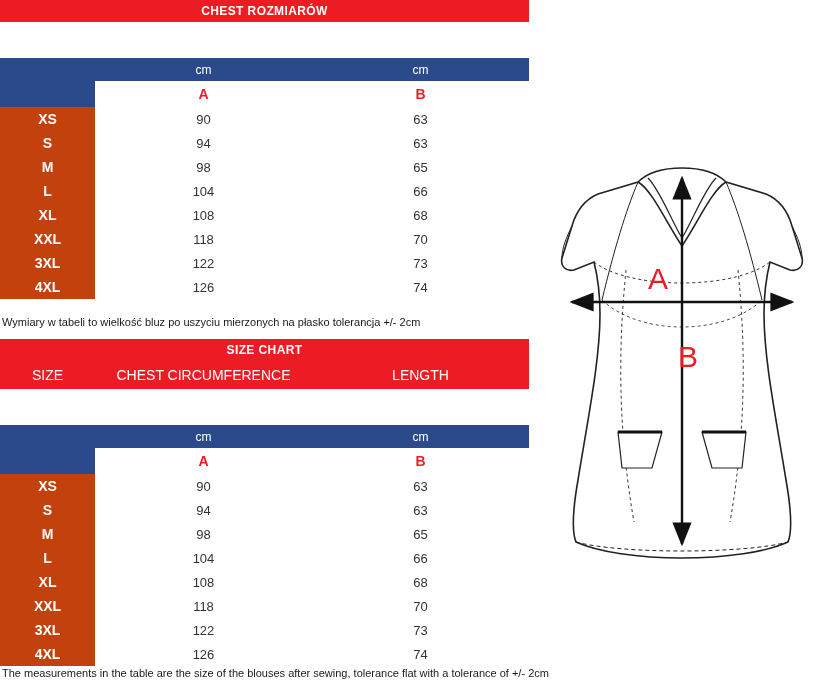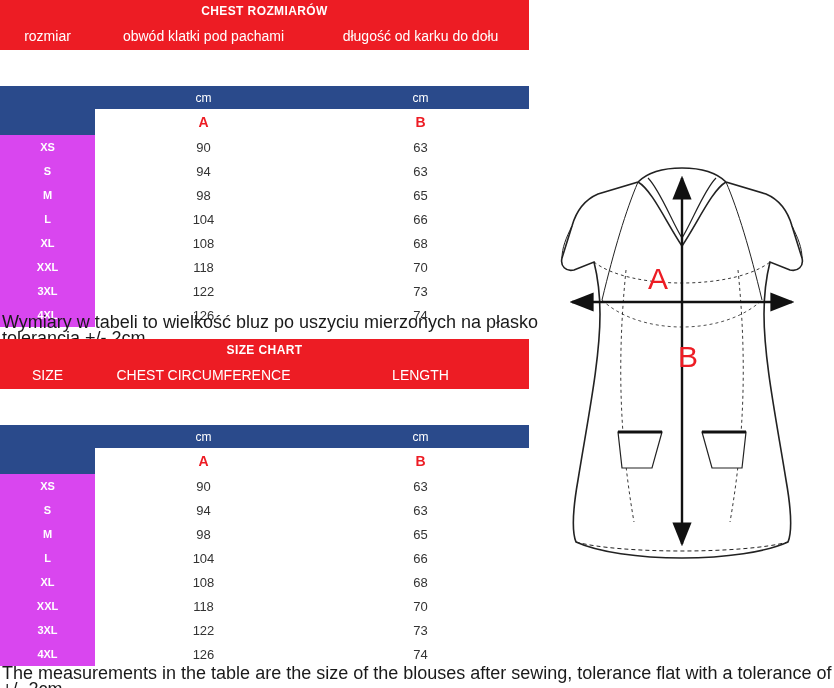--- a/index.html
+++ b/index.html
@@ -83,33 +83,33 @@
   .data-row {
     display: flex;
     height: 24px;
     align-items: center;
     font-size: 13px;
     background: #ffffff;
     color: #333333;
   }
   .data-row .c0 {
     width: 95px;
-    background: #d946ef;
+    background: #c2410c;
     color: #ffffff;
     font-weight: bold;
     text-align: center;
     height: 24px;
     line-height: 24px;
-    font-size: 11px;
+    font-size: 14px;
   }
   .data-row .c1 { width: 217px; text-align: center; }
   .data-row .c2 { width: 217px; text-align: center; }
 
   .note {
-    font-size: 18px;
+    font-size: 11px;
     color: #1a1a1a;
     padding: 4px 0 0 2px;
     line-height: 16px;
   }
   #note-pl { position: absolute; left: 0; top: 310px; width: 560px; }
   #note-en { position: absolute; left: 0; top: 661px; width: 830px; }
 
   
   #illustration {
     position: absolute;
@@ -127,25 +127,20 @@
   .label-a { left: 118px; top: 112px; }
   .label-b { left: 148px; top: 190px; }
 </style>
 </head>
 <body>
 
 <div class="page">
 
   <div class="chart" id="chart-pl">
     <div class="title-bar">CHEST ROZMIARÓW</div>
-    <div class="head-row">
-      <div class="c0">rozmiar</div>
-      <div class="c1">obwód klatki pod pachami</div>
-      <div class="c2">długość od karku do dołu</div>
-    </div>
     <div class="unit-row">
       <div class="c0"></div>
       <div class="c1">cm</div>
       <div class="c2">cm</div>
     </div>
     <div class="letter-row">
       <div class="c0"></div>
       <div class="c1">A</div>
       <div class="c2">B</div>
     </div>

